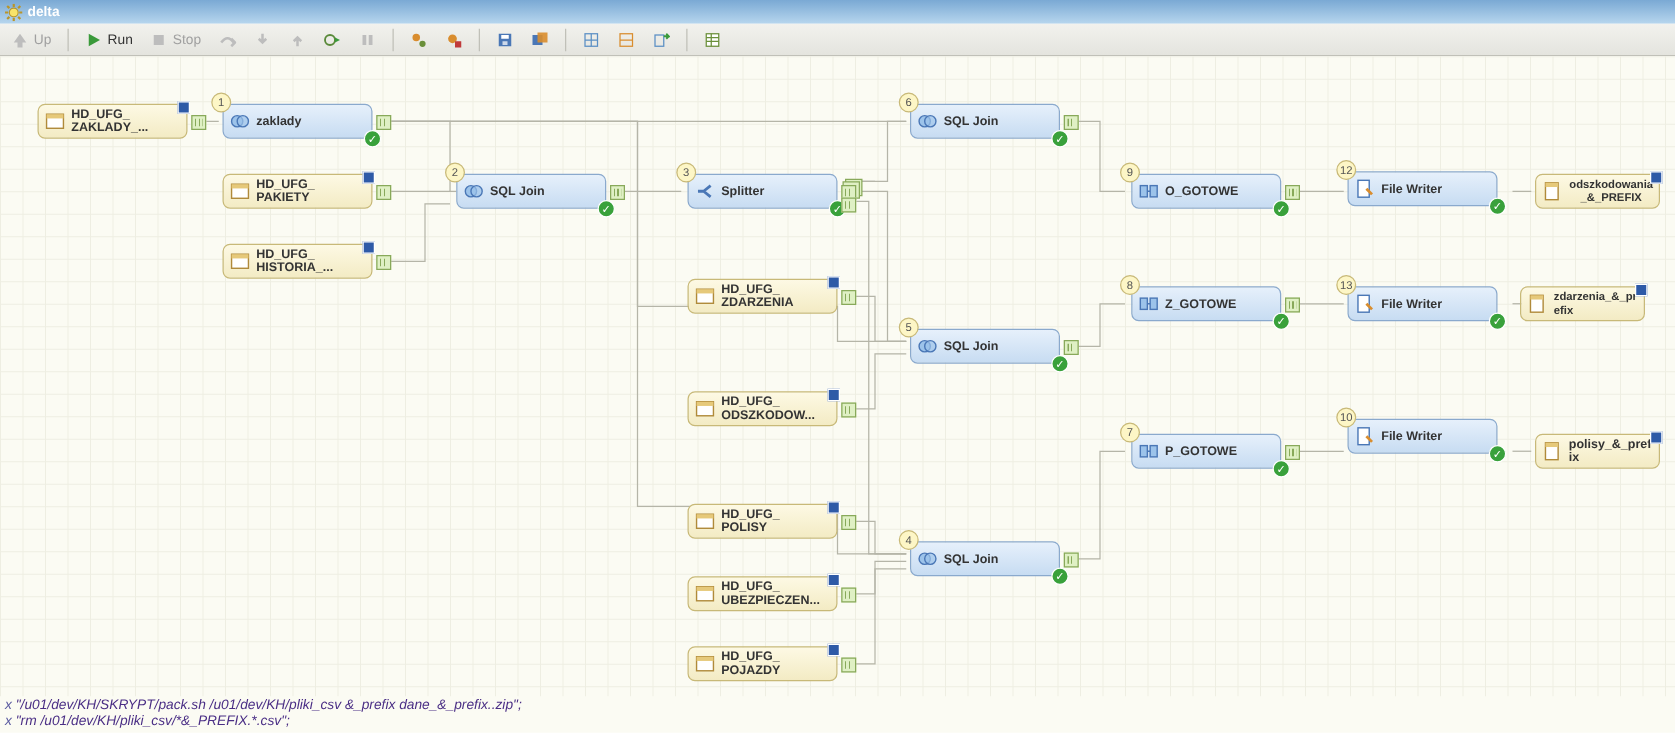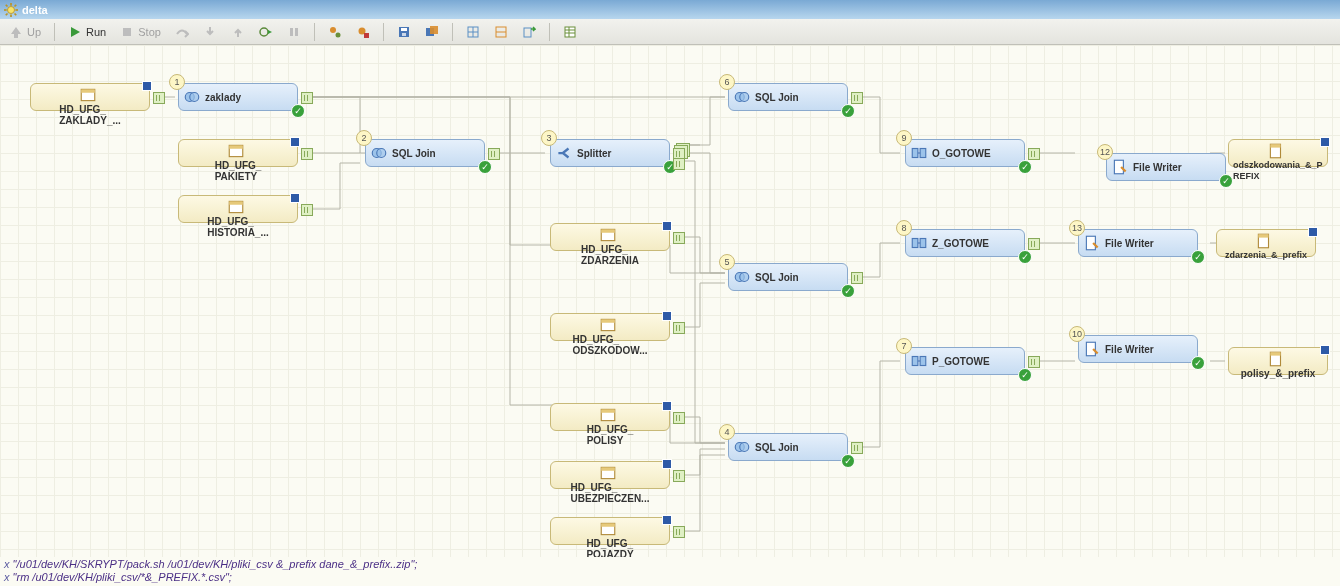--- a/index.html
+++ b/index.html
@@ -22,21 +22,21 @@
   .canvas { position:absolute; inset:0; background-color:#fbfbf3;
     background-image: linear-gradient(#eeeee2 1px, transparent 1px), linear-gradient(90deg,#eeeee2 1px, transparent 1px);
     background-size: 18px 18px;
   }
   svg.conn { position:absolute; inset:0; width:100%; height:100%; pointer-events:none; }
 
   
   .node { position:absolute; width:120px; height:28px; border:1px solid; border-radius:6px; display:flex; align-items:center; padding:2px 4px; font-size:10px; line-height:11px; overflow:visible;}
   .node .nic { width:18px; height:20px; flex:0 0 18px; margin-right:4px; display:flex; align-items:center; justify-content:center;}
   .node .lab { flex:1; font-weight:bold; color:#333; word-break:break-word; }
-  .node.yellow { background:linear-gradient(#fdf9e4,#f3ebc4); border-color:#c8b978;flex-direction:column;}
+  .node.yellow { background:linear-gradient(#fdf9e4,#f3ebc4); border-color:#c8b978;}
   .node.blue   { background:linear-gradient(#e6f0fb,#c7dcf2); border-color:#8aa9cd;}
   .node .nummark { position:absolute; top:-10px; left:-10px; width:16px; height:16px; border-radius:50%; background:#fdf6c6; border:1px solid #c8b978; font-size:9px; display:flex; align-items:center; justify-content:center; color:#555;}
   .node .savemark { position:absolute; top:-3px; right:-3px; width:10px; height:10px; background:#2e5aa7; border:1px solid #fff;}
   .node .ok { position:absolute; bottom:-8px; right:-8px; width:14px; height:14px; border-radius:50%; background:#39a13b; border:1px solid #fff; display:flex; align-items:center; justify-content:center; color:#fff; font-size:9px;}
   .port { position:absolute; width:12px; height:12px; background:#dff0c4; border:1px solid #88a95a; top:8px;}
   .port::after{content:""; position:absolute; inset:2px; background:repeating-linear-gradient(90deg,#88a95a 0 1px, transparent 1px 3px);}
   .port.out { right:-16px; }
   .port.out3 { right:-16px; top:18px; }
   .port.stack { box-shadow: 2px -2px 0 #dff0c4, 2px -2px 0 1px #88a95a, 4px -4px 0 #dff0c4, 4px -4px 0 1px #88a95a; }
 
@@ -422,21 +422,21 @@
           <rect x="2" y="4" width="5" height="8" fill="#9cc3ea" stroke="#4a77b6"></rect>
           <rect x="9" y="4" width="5" height="8" fill="#9cc3ea" stroke="#4a77b6"></rect>
           <path d="M7 8 H9" stroke="#4a77b6"></path>
         </svg>
       </span>
     <span class="lab">P_GOTOWE</span>
     <span class="ok">✓</span>
     <span class="port out"></span>
   </div>
 
-  <div class="node blue" style="left:1078px; top:108px;margin-left:28px;">
+  <div class="node blue" style="left:1078px; top:92px;">
     <span class="nummark">12</span>
     <span class="nic">
         <svg viewBox="0 0 16 16">
           <rect x="3" y="2" width="8" height="12" fill="#fff" stroke="#4a77b6"></rect>
           <path d="M9 8 L13 12" stroke="#d98d2e" stroke-width="2"></path>
         </svg>
       </span>
     <span class="lab">File Writer</span>
     <span class="ok">✓</span>
   </div>
@@ -463,21 +463,21 @@
     <span class="ok">✓</span>
   </div>
 
   <div class="node yellow" style="left:1228px; top:94px; width:100px;">
     <span class="nic">
         <svg viewBox="0 0 16 16">
           <rect x="3" y="2" width="9" height="12" fill="#fff" stroke="#b08a3a"></rect>
           <rect x="3" y="2" width="9" height="3" fill="#e6c97a"></rect>
         </svg>
       </span>
-    <span class="lab" style="font-size:9px;">odszkodowania_&amp;_PREFIX</span>
+    <span class="lab" style="font-size:9px;text-align:center;">odszkodowania_&amp;_PREFIX</span>
     <span class="savemark"></span>
   </div>
   <div class="node yellow" style="left:1216px; top:184px; width:100px;">
     <span class="nic">
         <svg viewBox="0 0 16 16">
           <rect x="3" y="2" width="9" height="12" fill="#fff" stroke="#b08a3a"></rect>
           <rect x="3" y="2" width="9" height="3" fill="#e6c97a"></rect>
         </svg>
       </span>
     <span class="lab" style="font-size:9px;">zdarzenia_&amp;_prefix</span>

